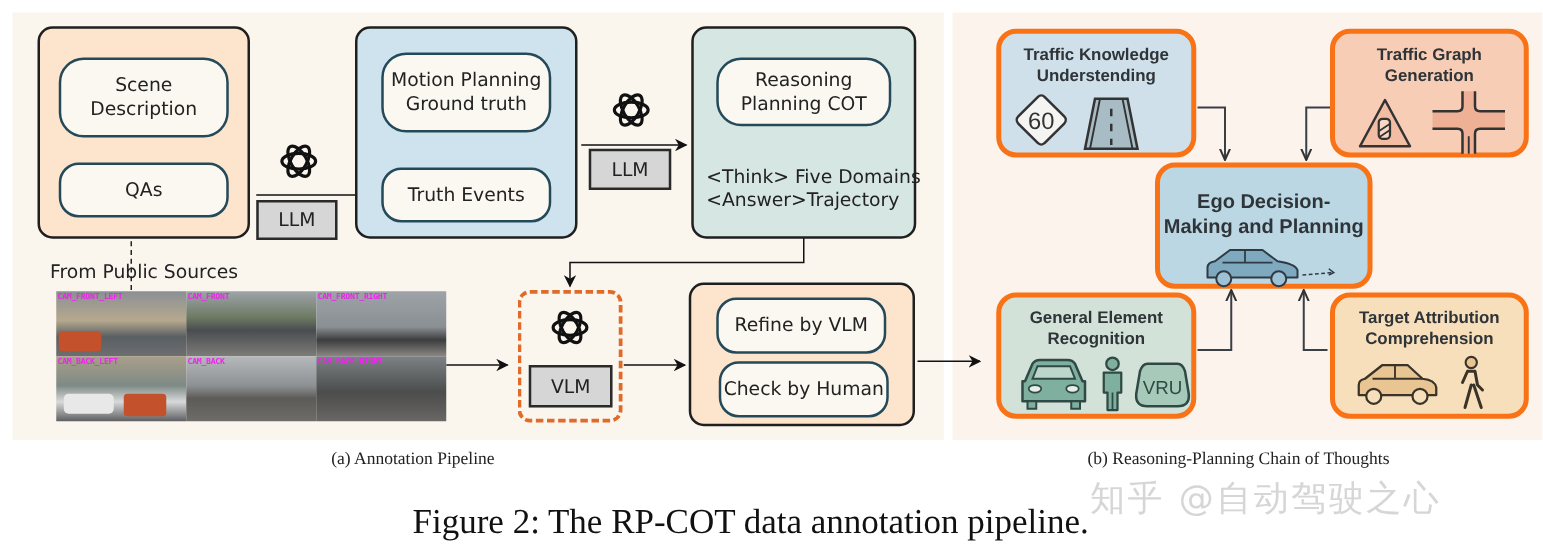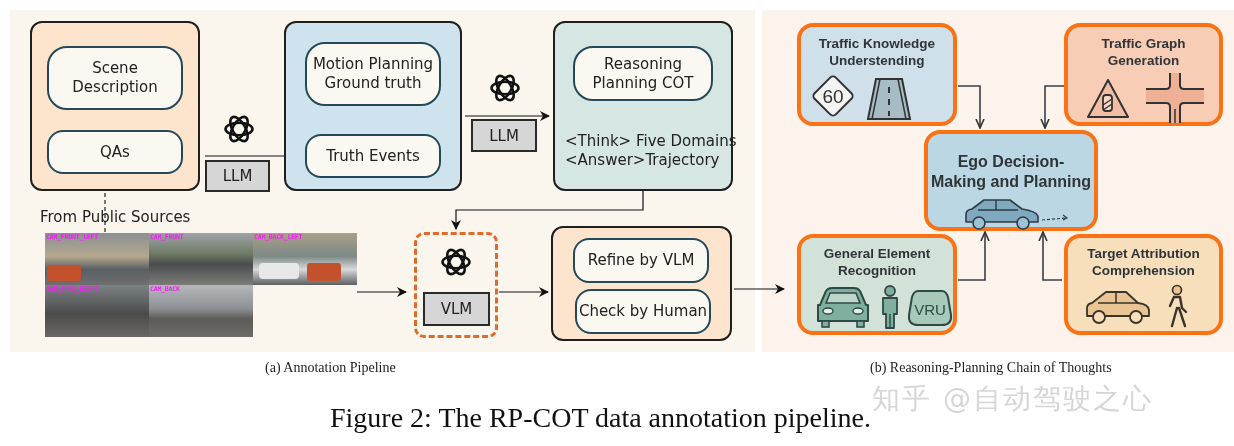--- a/index.html
+++ b/index.html
@@ -106,30 +106,33 @@
 <div class="abs plain" style="left:565px;top:150px;">&lt;Answer&gt;Trajectory</div>
 
 <div class="abs cam-grid">
   <div class="cam" style="background:linear-gradient(180deg,#8b9094 0%,#b6a88e 45%,#5a5f63 70%,#6d6e70 100%);">
     <div class="abs" style="left:2px;top:32px;width:34px;height:16px;background:#c2512c;border-radius:3px;"></div>
     <span class="cam-label">CAM_FRONT_LEFT</span>
   </div>
   <div class="cam" style="background:linear-gradient(180deg,#9ea4a9 0%,#6e7a63 40%,#4a4d4f 60%,#7c7c78 100%);">
     <span class="cam-label">CAM_FRONT</span>
   </div>
+  <div class="cam" style="background:linear-gradient(180deg,#9ea3a8 0%,#8a8f93 55%,#3c3d3f 75%,#8a8683 100%);">
+    <span class="cam-label">CAM_FRONT_RIGHT</span>
+  </div>
   <div class="cam" style="background:linear-gradient(180deg,#a99f8a 0%,#7e8a86 45%,#d8d9da 70%,#5e5f60 100%);text-align:center;">
     <div class="abs" style="left:54px;top:30px;width:34px;height:18px;background:#c2512c;border-radius:3px;"></div>
     <div class="abs" style="left:6px;top:30px;width:40px;height:16px;background:#e8e8e8;border-radius:4px;"></div>
     <span class="cam-label">CAM_BACK_LEFT</span>
   </div>
+  <div class="cam" style="background:linear-gradient(180deg,#b6b9bb 0%,#8e9194 45%,#5d5b58 65%,#6e6c69 100%);">
+    <span class="cam-label">CAM_BACK</span>
+  </div>
   <div class="cam" style="background:linear-gradient(180deg,#7d8285 0%,#4b4d4c 55%,#5c5a58 80%,#6a6865 100%);">
     <span class="cam-label">CAM_BACK_RIGHT</span>
-  </div>
-  <div class="cam" style="background:linear-gradient(180deg,#b6b9bb 0%,#8e9194 45%,#5d5b58 65%,#6e6c69 100%);">
-    <span class="cam-label">CAM_BACK</span>
   </div>
 </div>
 
 <div class="abs" style="left:414px;top:232px;width:84px;height:106px;border:3px dashed #e06a2a;border-radius:10px;box-sizing:border-box;"></div>
 <svg class="gpt" style="left:438px;top:244px;" viewBox="0 0 24 24">
   <g fill="none" stroke="#111" stroke-width="1.7">
     <ellipse cx="12" cy="12" rx="9" ry="4.2"></ellipse>
     <ellipse cx="12" cy="12" rx="9" ry="4.2" transform="rotate(60 12 12)"></ellipse>
     <ellipse cx="12" cy="12" rx="9" ry="4.2" transform="rotate(120 12 12)"></ellipse>
   </g>

